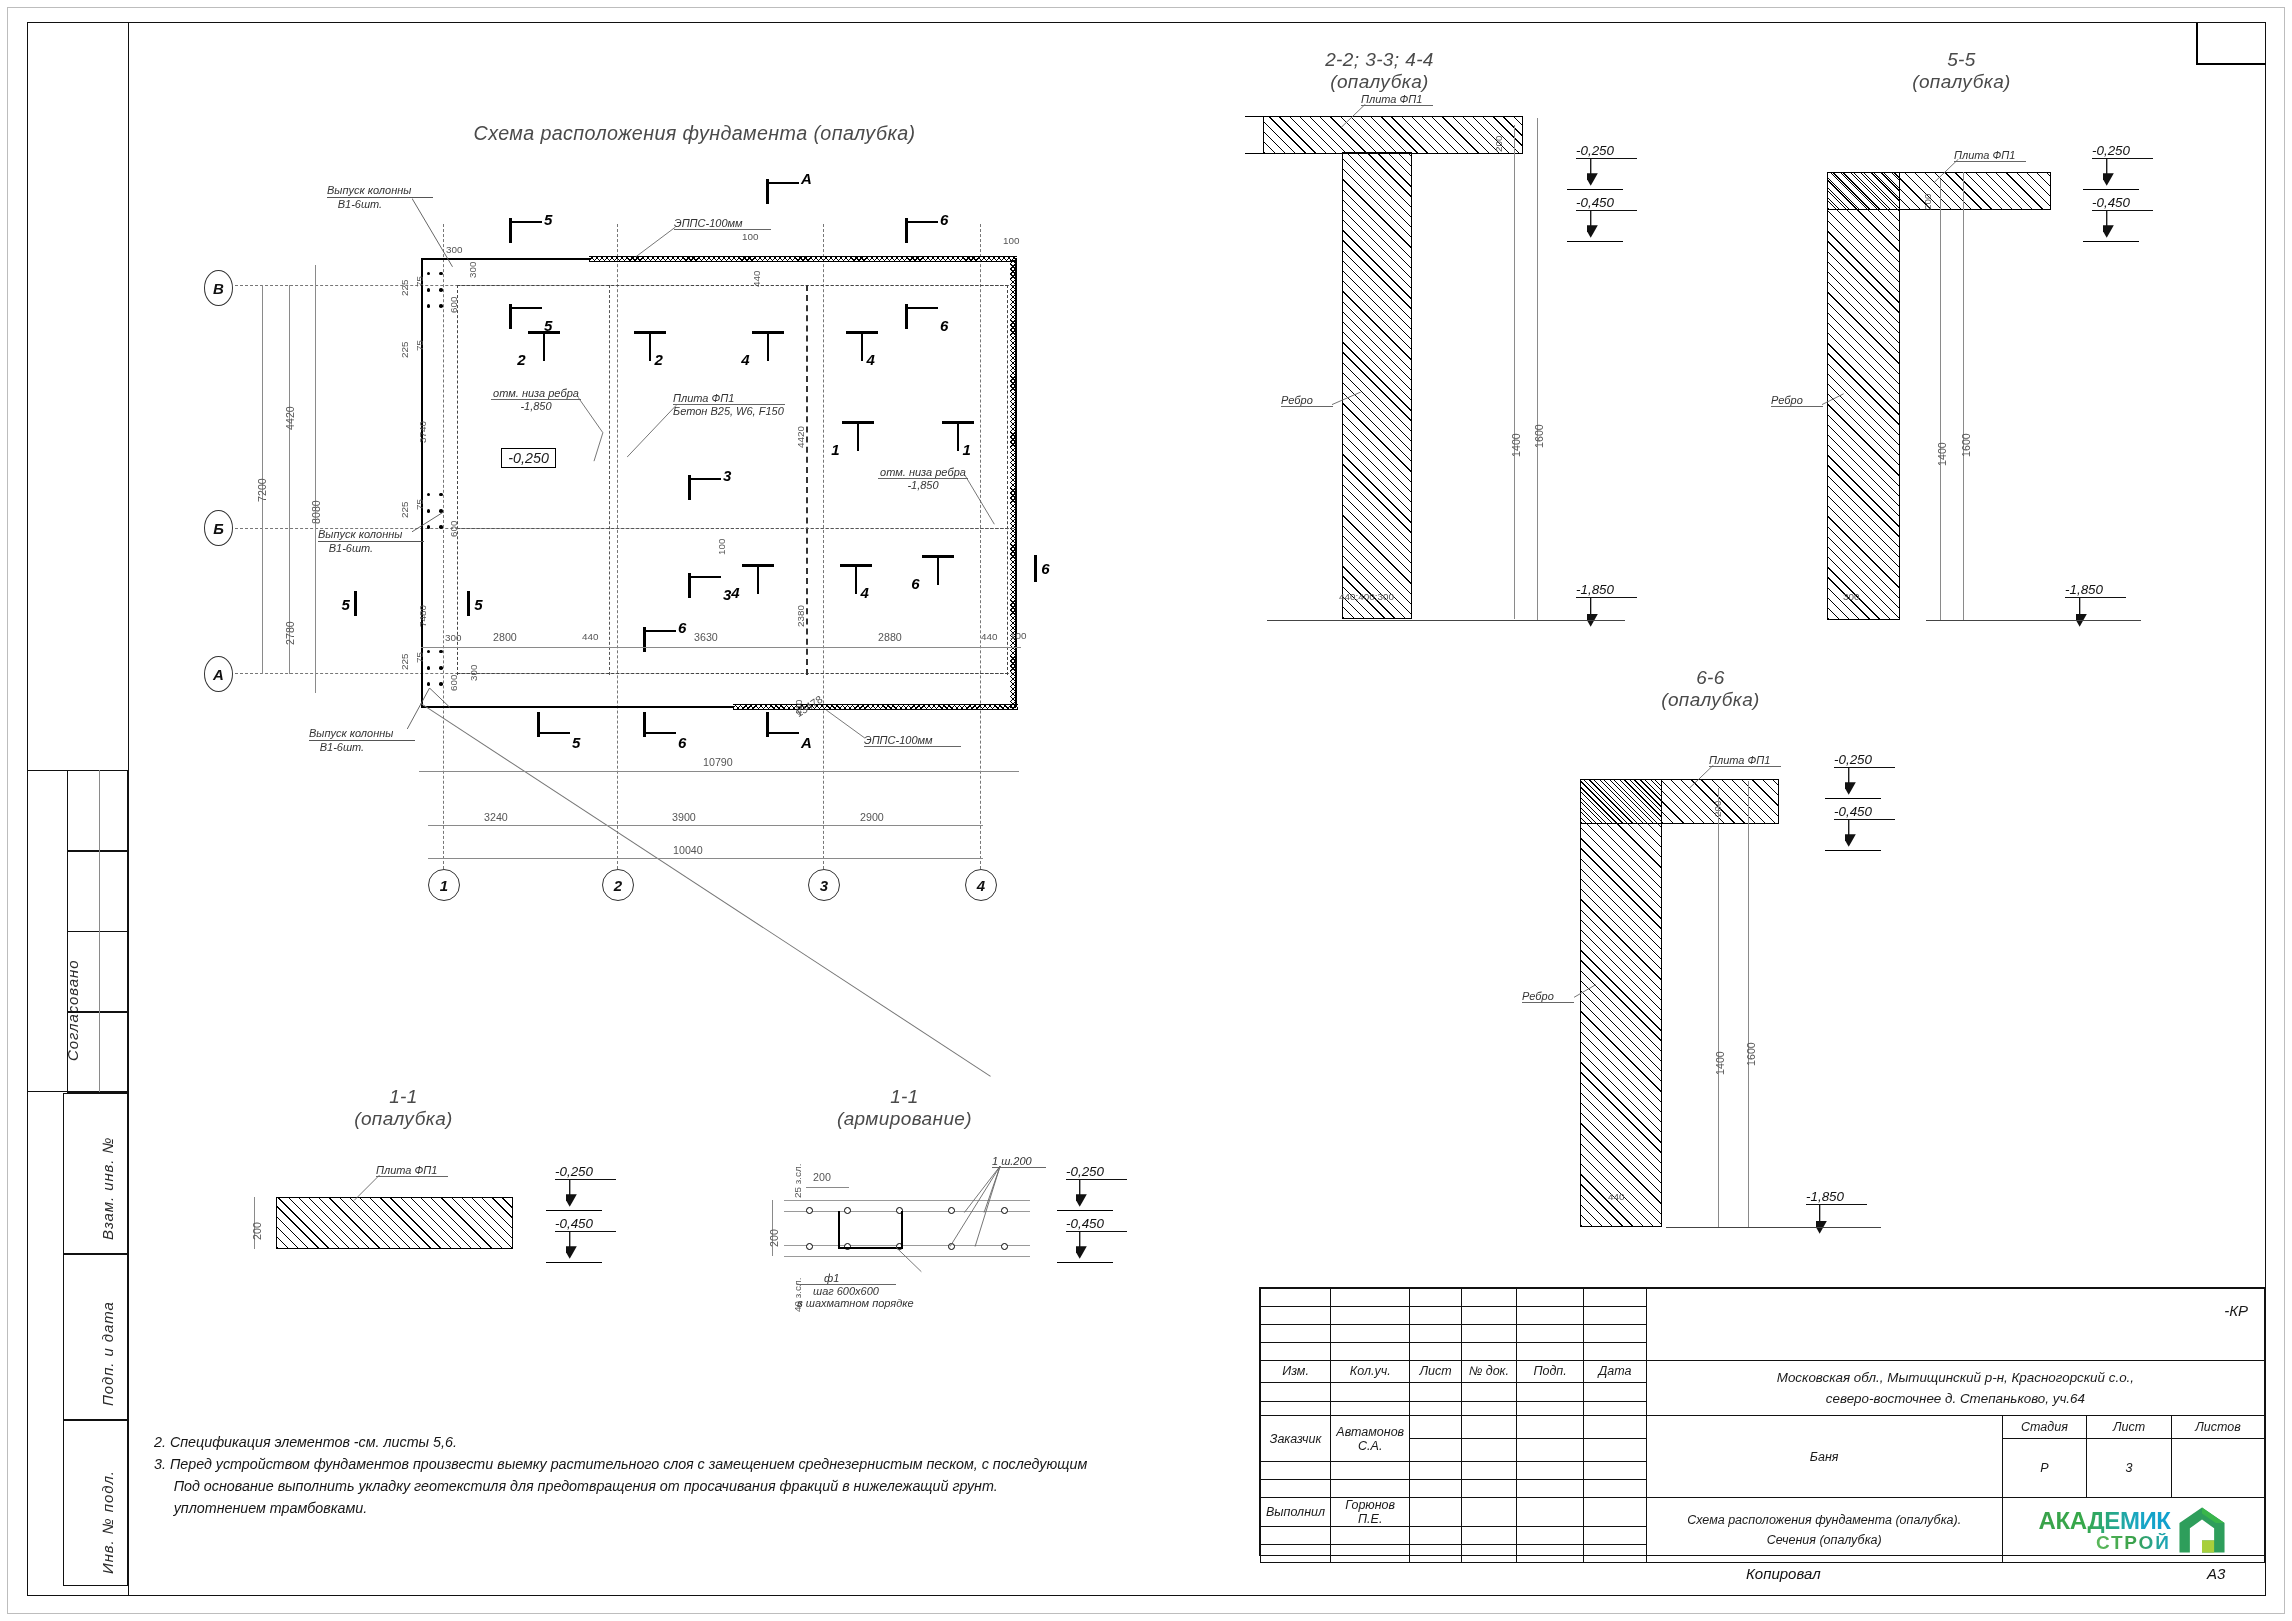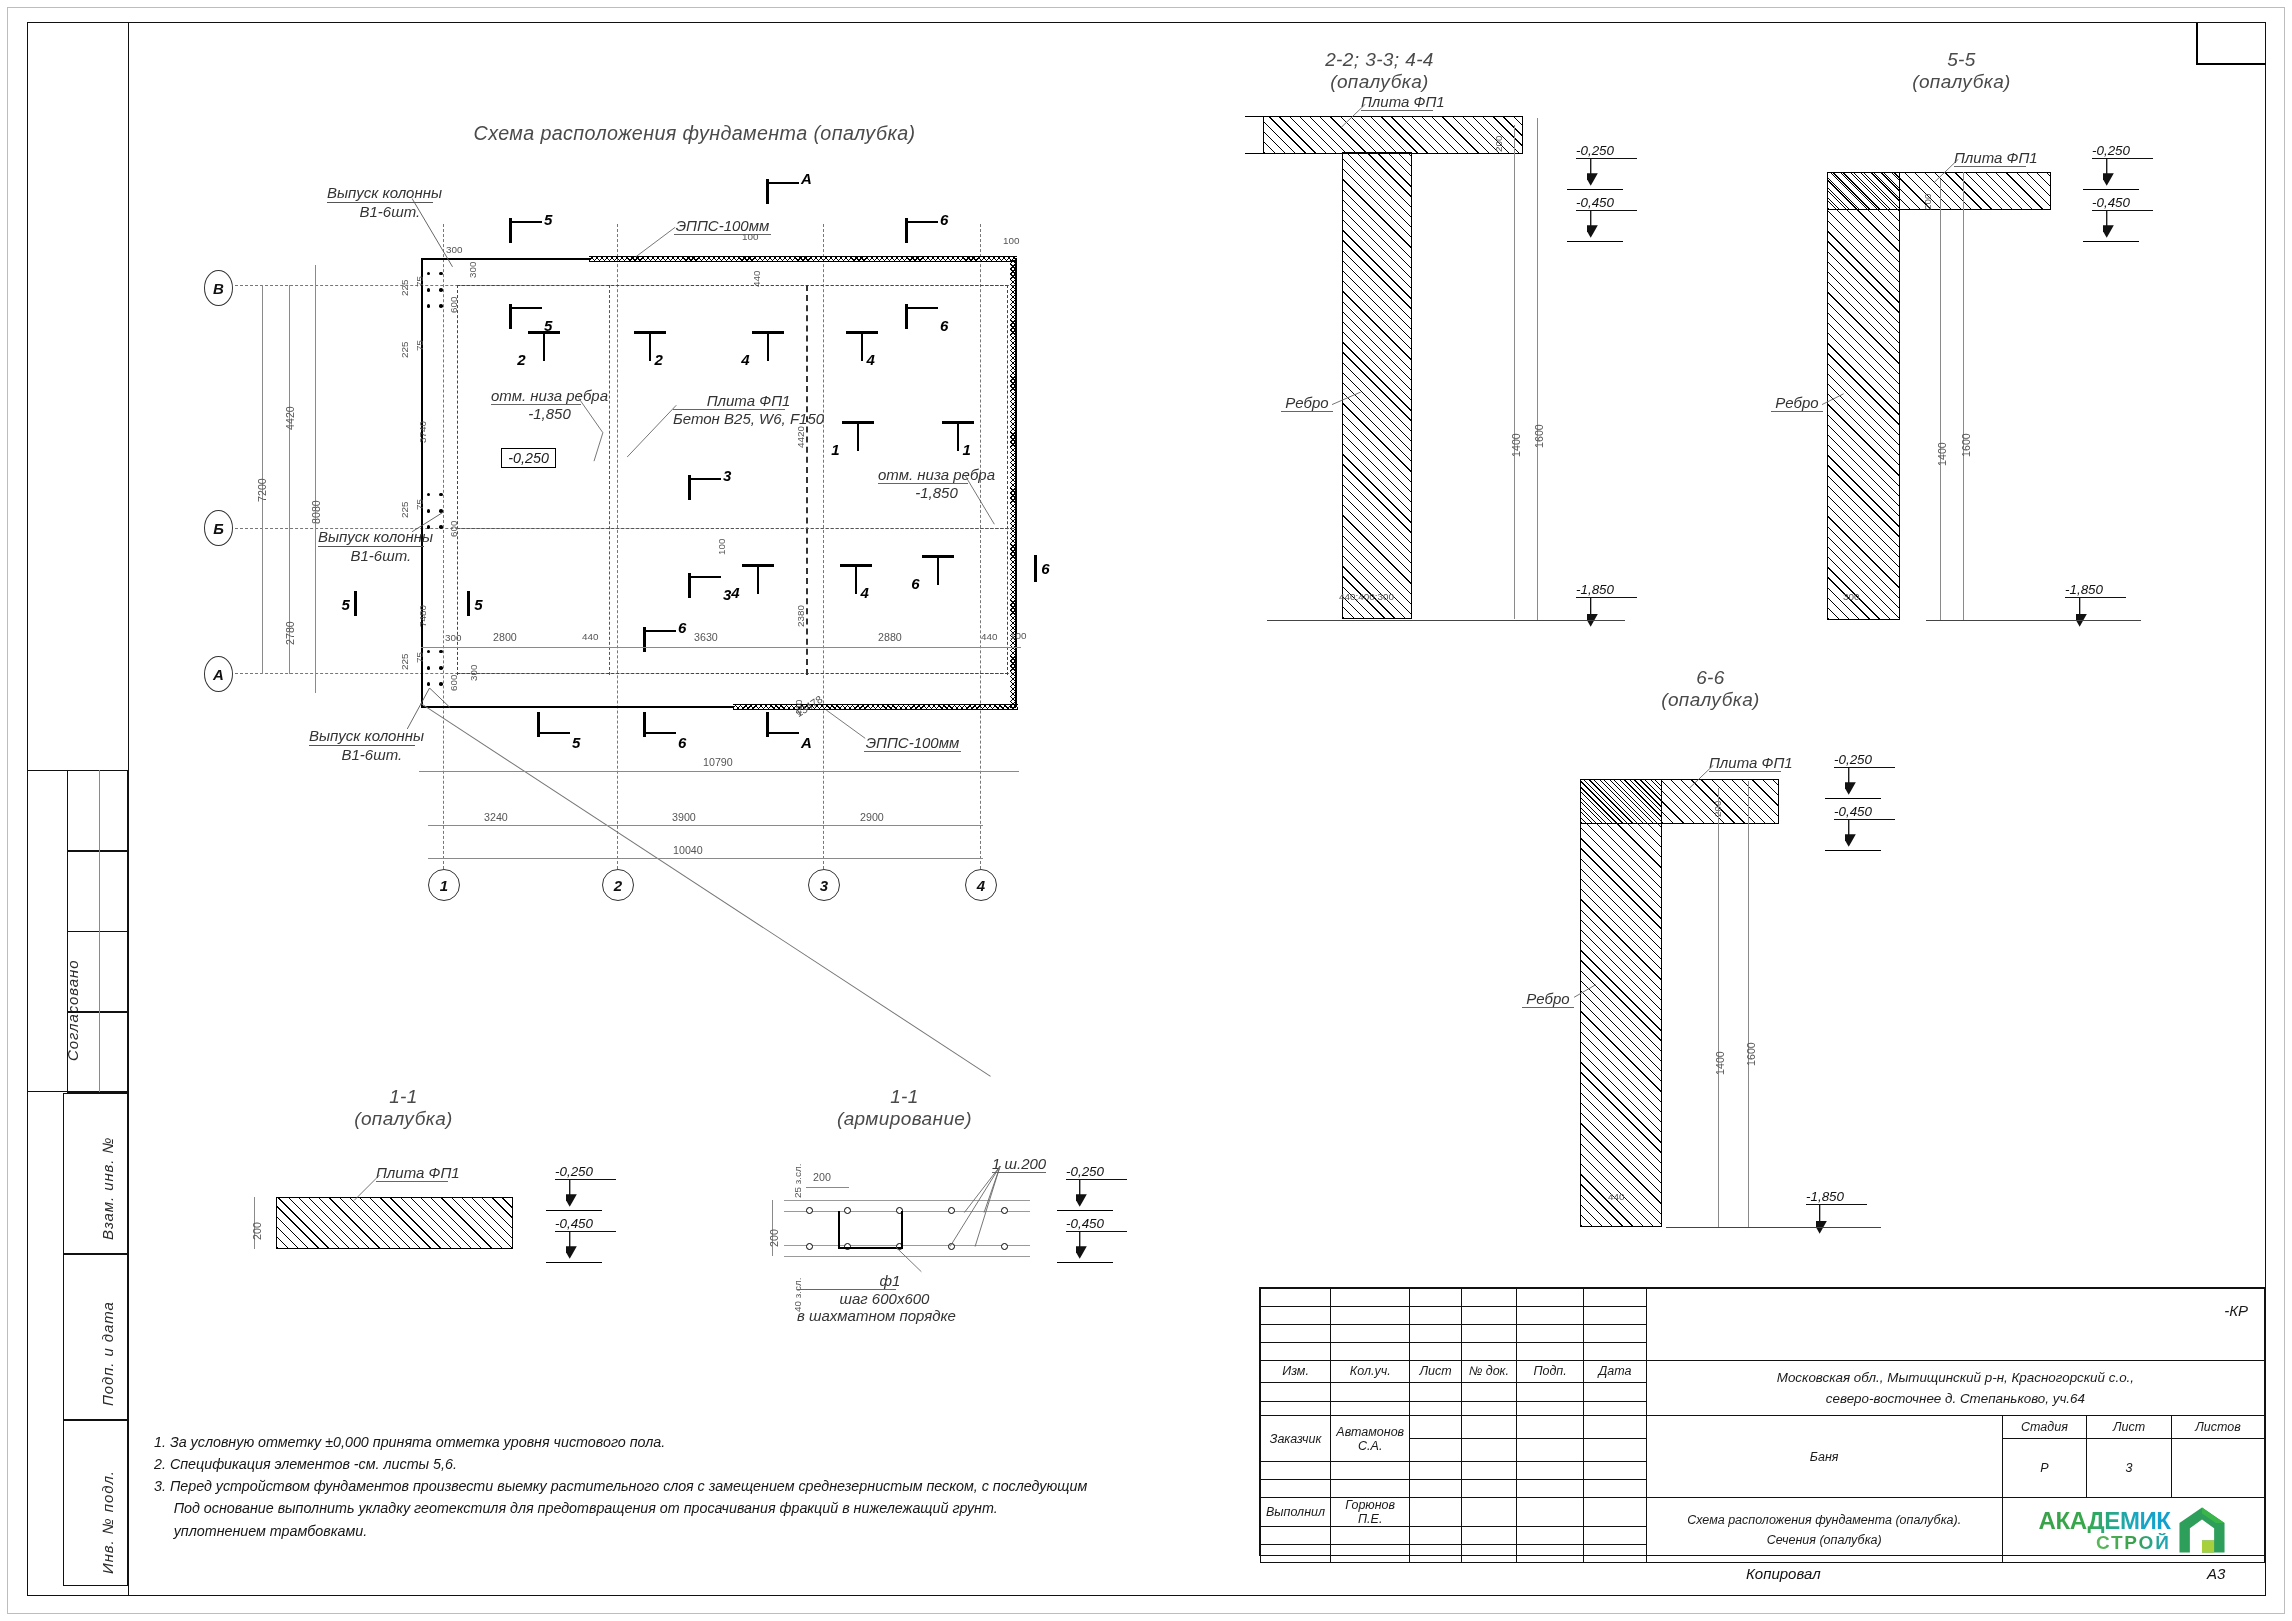--- a/index.html
+++ b/index.html
@@ -3,21 +3,21 @@
 <meta charset="utf-8">
 <style>
   html,body{margin:0;padding:0;background:#ffffff;}
   body{width:2293px;height:1621px;position:relative;font-family:"Liberation Sans",sans-serif;color:#1a1a1a;overflow:hidden;}
   .abs{position:absolute;}
   .cad{font-family:"Liberation Sans",sans-serif;font-style:italic;color:#3a3a3a;white-space:nowrap;}
   .cadblk{font-family:"Liberation Sans",sans-serif;font-style:italic;color:#111;white-space:nowrap;}
   .ttl{font-size:19px;letter-spacing:0.4px;text-align:center;color:#4a4a4a;}
   .dim{font-size:10.7px;color:#555;white-space:nowrap;}
   .dimv{font-size:10.7px;color:#555;white-space:nowrap;transform-origin:0 0;transform:rotate(-90deg);}
-  .lbl{font-size:15px;color:#333;white-space:nowrap;text-align:center;}
+  .lbl{font-size:11px;color:#333;white-space:nowrap;}
   .line{position:absolute;background:#000;}
   .thin{background:#8a8a8a;}
   .grey{background:#9a9a9a;}
 
   
   #sheet-border-outer{left:7.2px;top:7.2px;width:2278px;height:1607px;border:0.9px solid #bdbdbd;box-sizing:border-box;}
   #sheet-border-inner{left:27px;top:21.5px;width:2239px;height:1574px;border:1.8px solid #111;box-sizing:border-box;}
   #main-frame{left:128px;top:21.5px;width:2138px;height:1574px;border-left:1.8px solid #111;box-sizing:border-box;}
 
   
@@ -684,21 +684,20 @@
   <div class="elev" style="position:static;">-0,450</div>
   <div style="border-top:0.9px solid #111;width:61px;"></div>
 </div>
 <svg class="abs" style="left:1076px;top:1232px;width:27px;height:32px;" viewBox="0 0 30 36" width="27" height="32">
   <line x1="4" y1="0" x2="4" y2="22" stroke="#111" stroke-width="1.5"></line>
     <polygon points="-4,16 12,16 4,30" fill="#111"></polygon>
 </svg>
 <div class="line abs" style="left:1057px;top:1262px;width:56px;height:0.9px;"></div>
 
 <div class="notes" style="left:154px;top:1431px;">
-  <div>1.  За условную отметку ±0,000 принята отметка уровня чистового пола.</div>
   <div>2. Спецификация элементов -см. листы 5,6.</div>
   <div>3. Перед устройством фундаментов произвести выемку растительного слоя  с замещением среднезернистым песком, с последующим</div>
   <div style="margin-left:19.7px;">Под основание выполнить укладку геотекстиля для предотвращения от просачивания фракций в нижележащий грунт.</div>
   <div style="margin-left:19.7px;">уплотнением трамбовками.</div>
 </div>
 
 <div id="titleblock" style="left:1259px;top:1287px;width:1007px;height:269px;">
   <table>
 
     <tbody>

